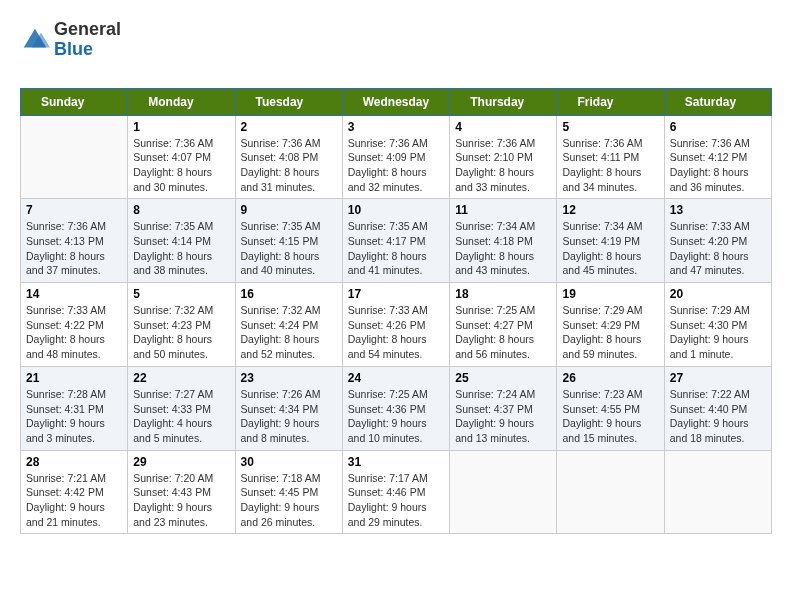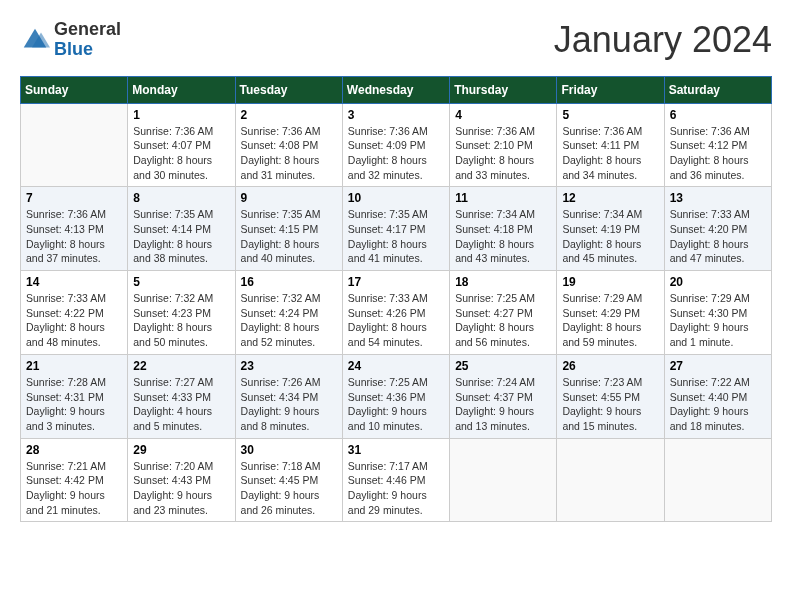--- a/index.html
+++ b/index.html
@@ -7,21 +7,21 @@
       font-family: Arial, sans-serif;
       background: #fff;
       width: 792px;
       min-height: 612px;
       padding: 20px;
     }
     .header {
       display: flex;
       justify-content: space-between;
       align-items: flex-start;
-      margin-bottom: 16px;
+      margin-bottom: 28px;
     }
     .logo {
       display: flex;
       align-items: center;
       gap: 4px;
     }
     .logo-text {
       font-size: 18px;
       font-weight: bold;
       line-height: 1.1;
@@ -44,23 +44,23 @@
     .location {
       font-size: 14px;
       color: #555;
     }
     .calendar {
       width: 100%;
       border-collapse: collapse;
       font-size: 11px;
     }
     .calendar th {
-      background-color: #14532d;
+      background-color: #4d7c0f;
       color: #fff;
-      padding: 6px 4px;
+      padding: 6px 20px;
       text-align: left;
       font-size: 12px;
       font-weight: bold;
       border: 1px solid #2a6db5;
     }
     .calendar td {
       border: 1px solid #ccc;
       vertical-align: top;
       padding: 4px 5px;
       width: calc(100% / 7);
@@ -102,21 +102,20 @@
     <svg class="logo-icon" viewBox="0 0 40 40">
       <polygon points="20,5 35,30 5,30" fill="#1a6aad" opacity="0.85"></polygon>
       <polygon points="28,10 40,30 16,30" fill="#1a6aad" opacity="0.5"></polygon>
     </svg>
     <div class="logo-text">
       <span class="logo-general">General</span><br>
       <span class="logo-blue">Blue</span>
     </div>
   </div>
   <div class="title-block">
-    <div class="month-title">January 2024</div>
   </div>
 </div>
 
 <table class="calendar">
   <thead>
     <tr>
     <th>Sunday</th>
         <th>Monday</th>
         <th>Tuesday</th>
         <th>Wednesday</th>

